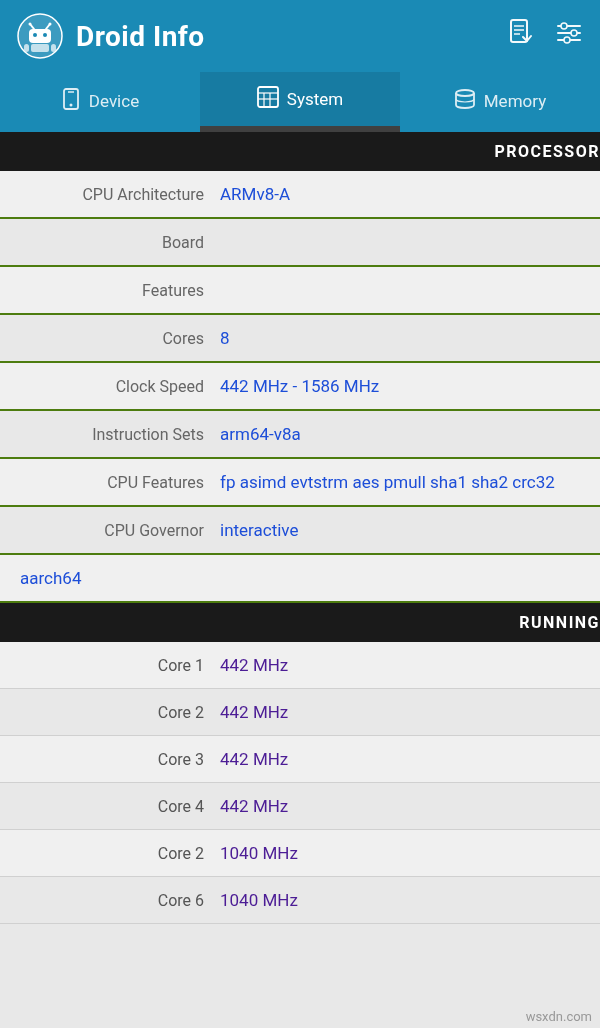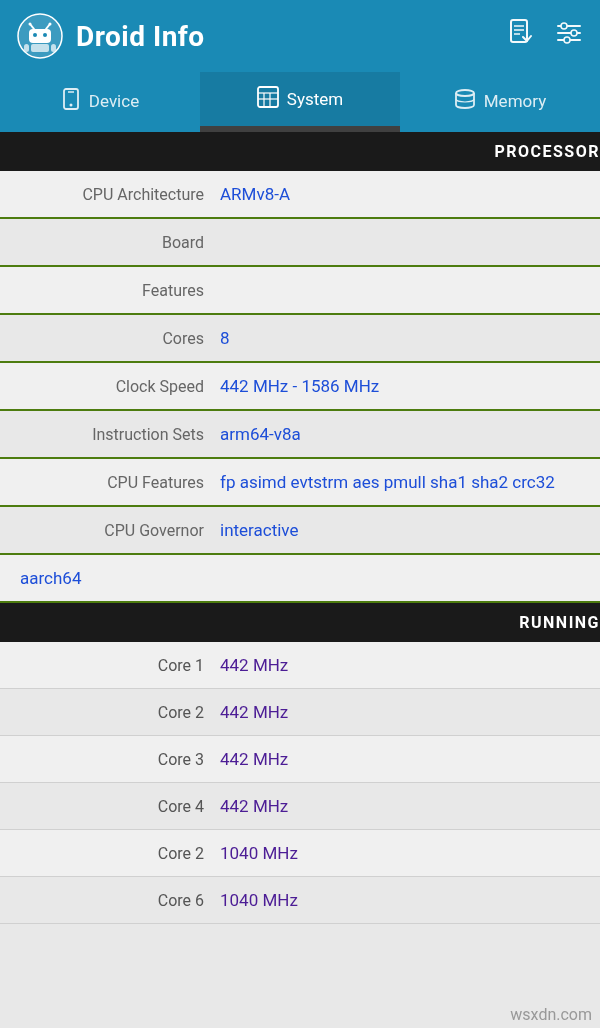--- a/index.html
+++ b/index.html
@@ -135,21 +135,21 @@
     }
     .core-value {
       color: #4c1d95;
       font-size: 17px;
     }
 
     .watermark {
       position: fixed;
       bottom: 4px;
       right: 8px;
-      font-size: 16px;
+      font-size: 13px;
       color: #999;
       margin-left: 27px;
     }
   </style>
 </head>
 <body>
 
 <div class="header">
   <div class="header-left">
 

